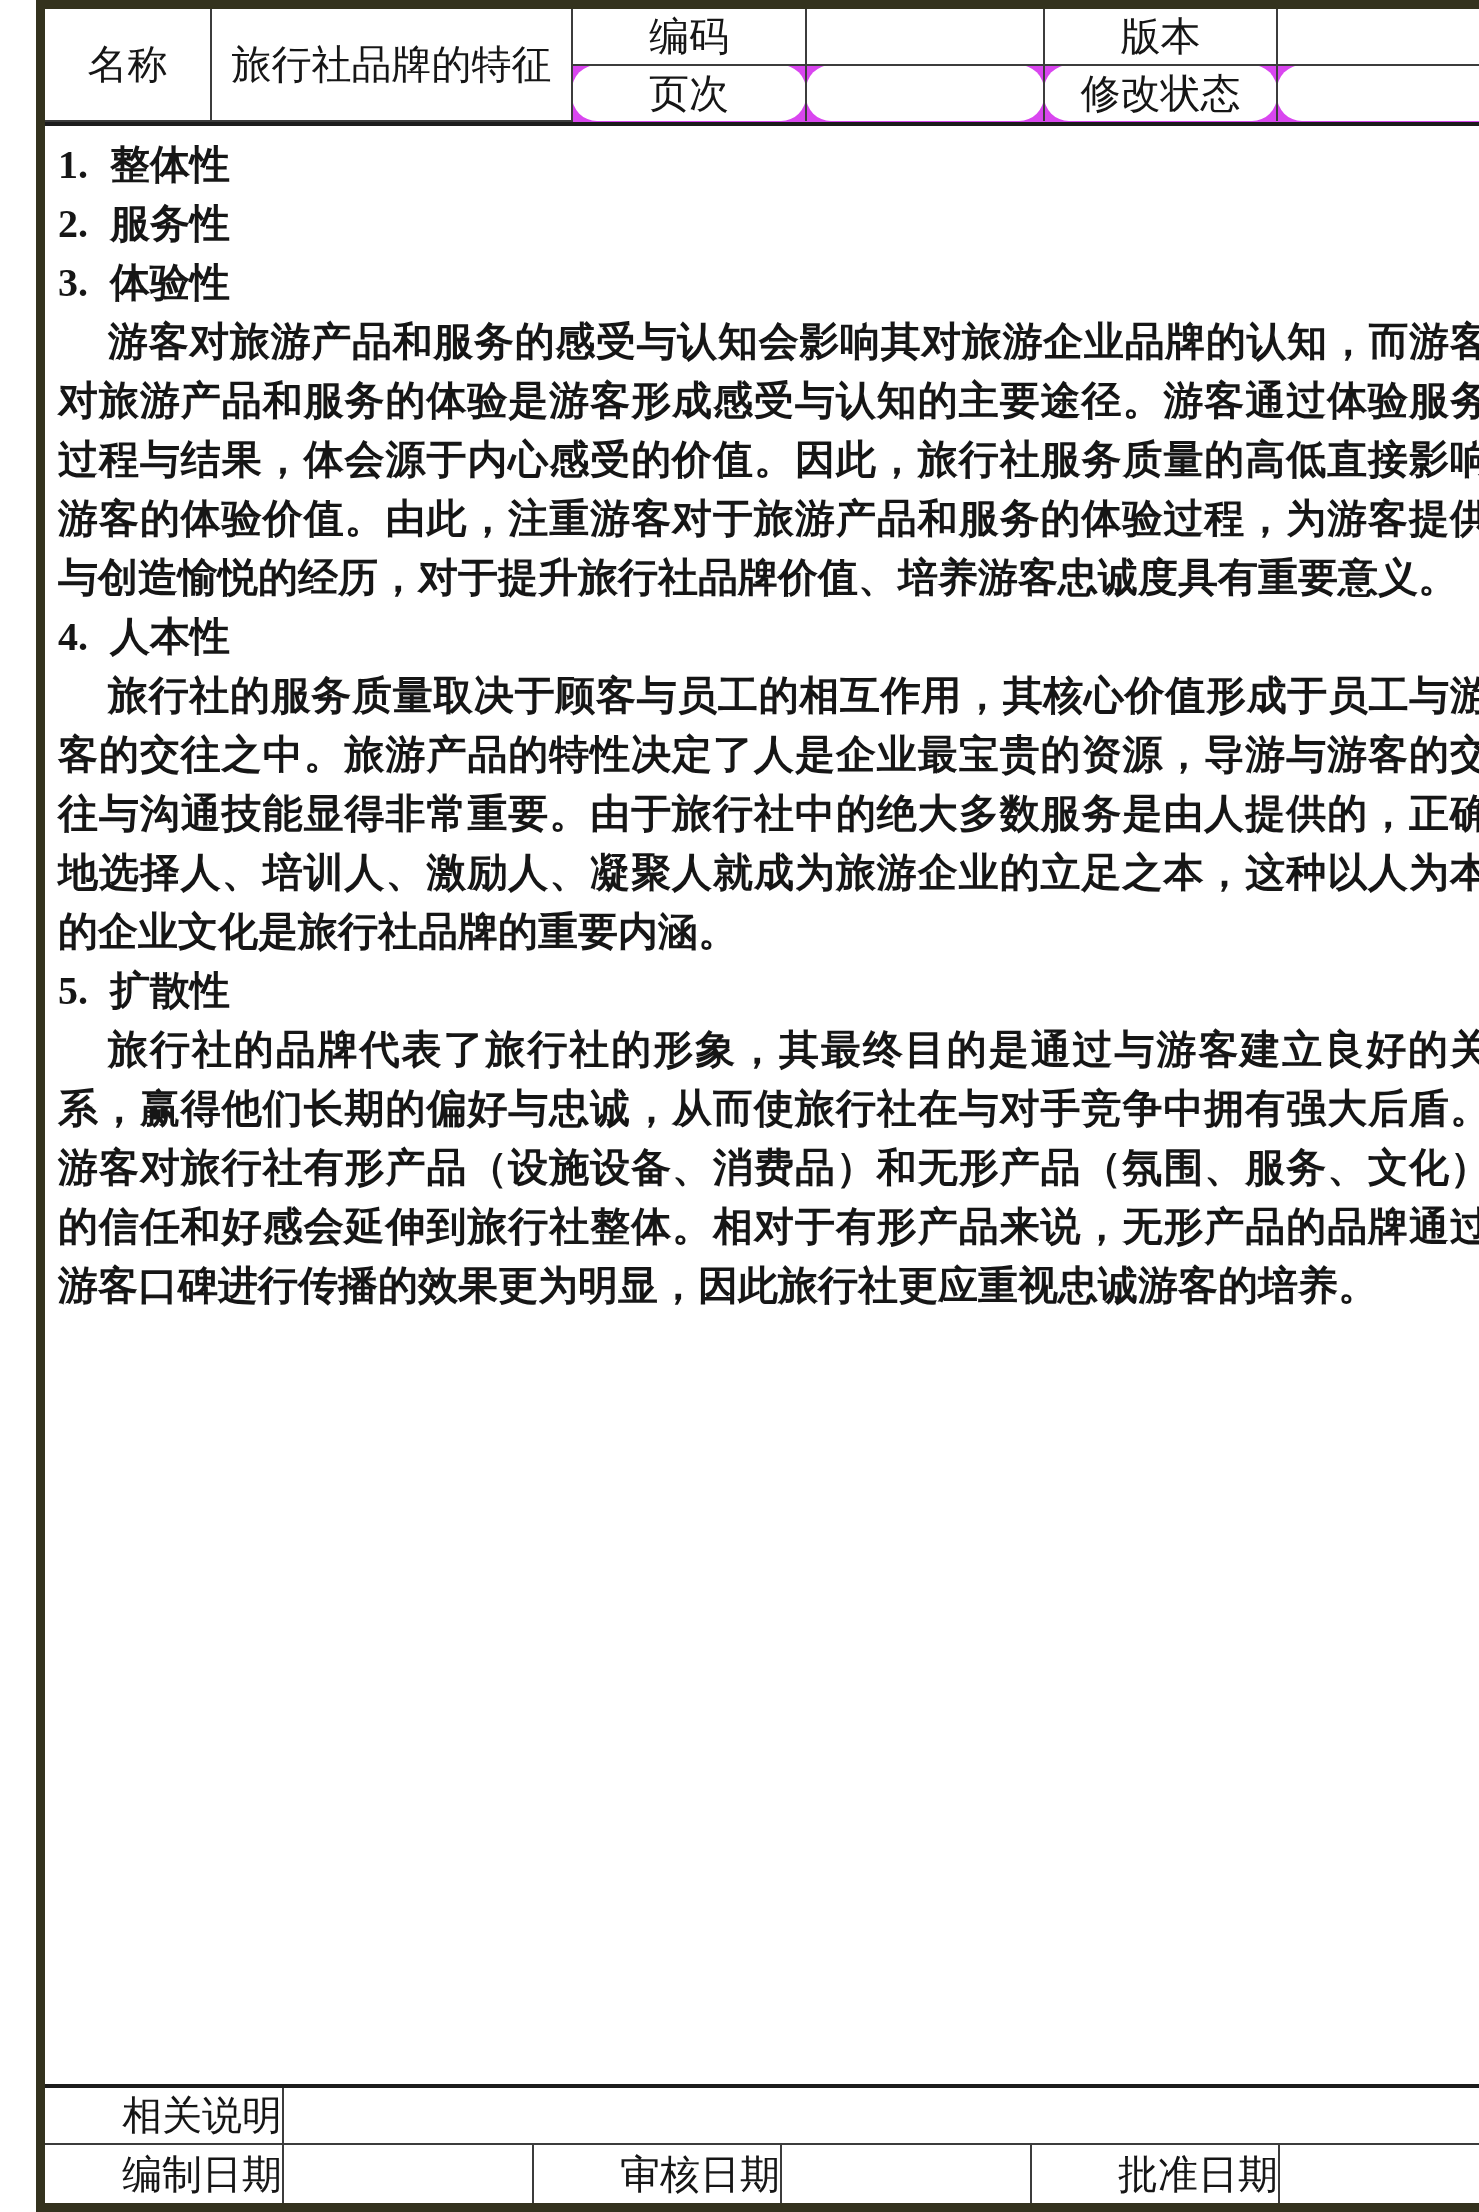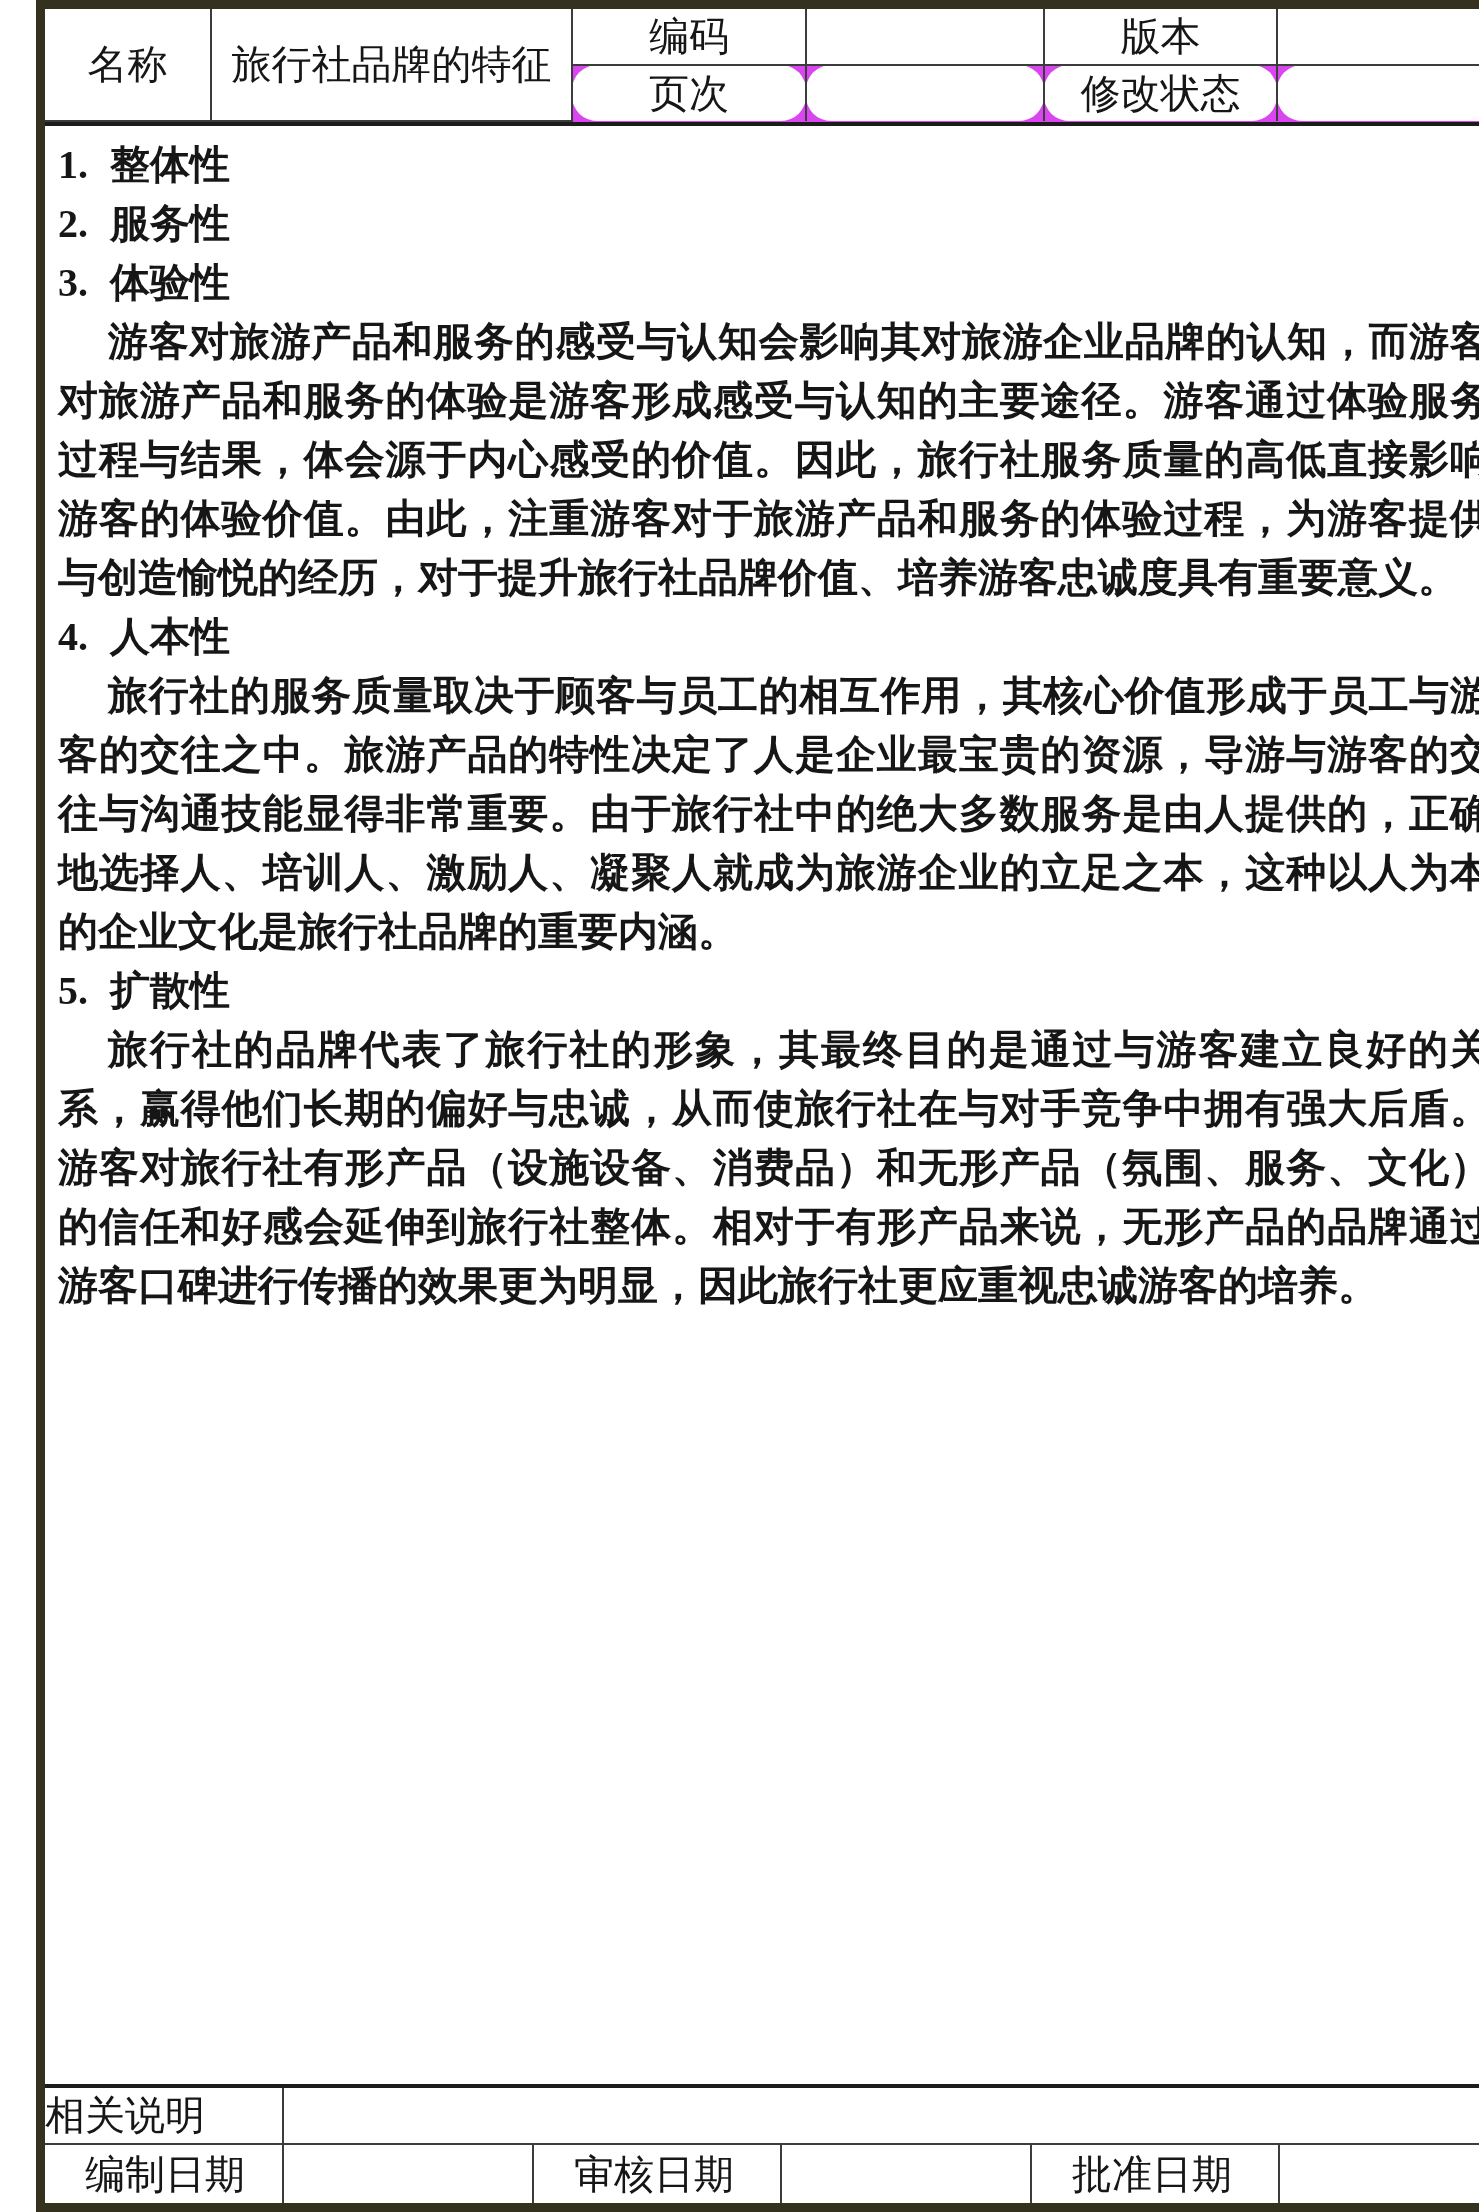--- a/index.html
+++ b/index.html
@@ -60,21 +60,21 @@
 
   
   .ftr-wrap { border-top: 4px solid #1c1c1c; }
   table.ftr {
     width: 100%;
     border-collapse: collapse;
     table-layout: fixed;
   }
   table.ftr td {
     border: 2px solid #3c3c3c;
-    text-align: left;
+    text-align: right;
     vertical-align: middle;
     font-size: 40px;
     padding: 0;
     background: #ffffff;
     overflow: hidden;
     white-space: nowrap;
   }
   table.ftr tr.r1 td { height: 52px; border-top: none; }
   table.ftr tr.r2 td { height: 52px; }
   table.ftr tr.r3 td { height: 58px; border-bottom: none; padding-left: 40px; }

